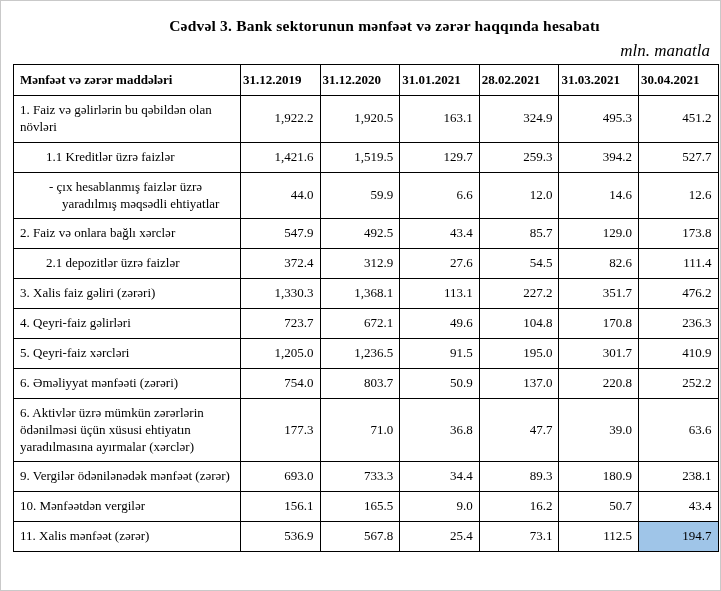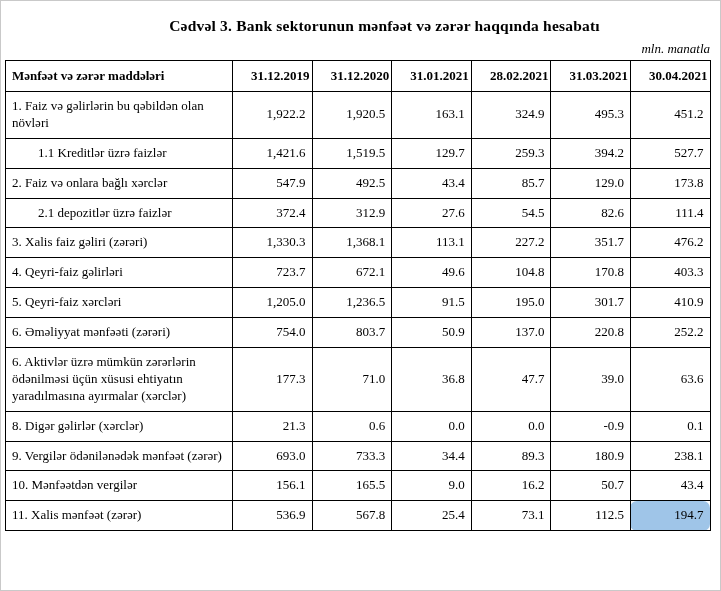--- a/index.html
+++ b/index.html
@@ -18,40 +18,40 @@
     font-weight: bold;
     font-size: 15.5px;
     padding-top: 16px;
     color: #000;
     letter-spacing: 0.2px;
     margin-left: 48px;
   }
   .unit-note {
     text-align: right;
     font-style: italic;
-    font-size: 13px;
+    font-size: 17px;
     padding: 6px 10px 3px 0;
     color: #000;
   }
   table.report {
     border-collapse: collapse;
     width: 705px;
-    margin: 0 4px;
+    margin: 0 12px;
     table-layout: fixed;
     font-family: Liberation Serif, serif;
   }
   table.report th, table.report td {
     border: 1px solid #000;
     font-size: 13px;
     color: #000;
     vertical-align: middle;
   }
   table.report th {
     font-weight: bold;
-    text-align: right;
+    text-align: left;
     padding: 7px 2px;
     font-size: 13px;
   }
   table.report th.first, table.report td.label { text-align: left; }
   table.report th.first { padding-left: 6px; }
   td.label {
     padding: 6px 4px 6px 6px;
     line-height: 1.3;
   }
   td.label.indent-1 { padding-left: 32px; }
@@ -107,20 +107,29 @@
         <tr>
           <td class="label indent-1">1.1 Kreditlər üzrə faizlər</td>
           <td class="num">1,421.6</td>
           <td class="num">1,519.5</td>
           <td class="num">129.7</td>
           <td class="num">259.3</td>
           <td class="num">394.2</td>
           <td class="num">527.7</td>
         </tr>
         <tr>
+          <td class="label indent-1 dash">-  çıx hesablanmış faizlər üzrə yaradılmış məqsədli ehtiyatlar</td>
+          <td class="num">44.0</td>
+          <td class="num">59.9</td>
+          <td class="num">6.6</td>
+          <td class="num">12.0</td>
+          <td class="num">14.6</td>
+          <td class="num">12.6</td>
+        </tr>
+        <tr>
           <td class="label indent-0">2. Faiz və onlara bağlı xərclər</td>
           <td class="num">547.9</td>
           <td class="num">492.5</td>
           <td class="num">43.4</td>
           <td class="num">85.7</td>
           <td class="num">129.0</td>
           <td class="num">173.8</td>
         </tr>
         <tr>
           <td class="label indent-1">2.1 depozitlər üzrə faizlər</td>
@@ -140,21 +149,21 @@
           <td class="num">351.7</td>
           <td class="num">476.2</td>
         </tr>
         <tr>
           <td class="label indent-0">4. Qeyri-faiz gəlirləri</td>
           <td class="num">723.7</td>
           <td class="num">672.1</td>
           <td class="num">49.6</td>
           <td class="num">104.8</td>
           <td class="num">170.8</td>
-          <td class="num">403.3</td>
+          <td class="num">236.3</td>
         </tr>
         <tr>
           <td class="label indent-0">5. Qeyri-faiz xərcləri</td>
           <td class="num">1,205.0</td>
           <td class="num">1,236.5</td>
           <td class="num">91.5</td>
           <td class="num">195.0</td>
           <td class="num">301.7</td>
           <td class="num">410.9</td>
         </tr>
@@ -170,29 +179,20 @@
         <tr>
           <td class="label indent-0">6. Aktivlər üzrə mümkün zərərlərin ödənilməsi üçün xüsusi ehtiyatın yaradılmasına ayırmalar (xərclər)</td>
           <td class="num">177.3</td>
           <td class="num">71.0</td>
           <td class="num">36.8</td>
           <td class="num">47.7</td>
           <td class="num">39.0</td>
           <td class="num">63.6</td>
         </tr>
         <tr>
-          <td class="label indent-0">8. Digər gəlirlər (xərclər)</td>
-          <td class="num">21.3</td>
-          <td class="num">0.6</td>
-          <td class="num">0.0</td>
-          <td class="num">0.0</td>
-          <td class="num">-0.9</td>
-          <td class="num">0.1</td>
-        </tr>
-        <tr>
           <td class="label indent-0">9. Vergilər ödənilənədək mənfəət (zərər)</td>
           <td class="num">693.0</td>
           <td class="num">733.3</td>
           <td class="num">34.4</td>
           <td class="num">89.3</td>
           <td class="num">180.9</td>
           <td class="num">238.1</td>
         </tr>
         <tr>
           <td class="label indent-0">10. Mənfəətdən vergilər</td>
@@ -203,17 +203,17 @@
           <td class="num">50.7</td>
           <td class="num">43.4</td>
         </tr>
         <tr>
           <td class="label indent-0">11. Xalis mənfəət (zərər)</td>
           <td class="num">536.9</td>
           <td class="num">567.8</td>
           <td class="num">25.4</td>
           <td class="num">73.1</td>
           <td class="num">112.5</td>
-          <td class="num" style="background-color: rgb(159, 197, 232); border-radius: 7px;">194.7</td>
+          <td class="num" style="background-color: rgb(159, 197, 232);">194.7</td>
         </tr>
       </tbody>
   </table>
 </div>
 
 </body></html>

